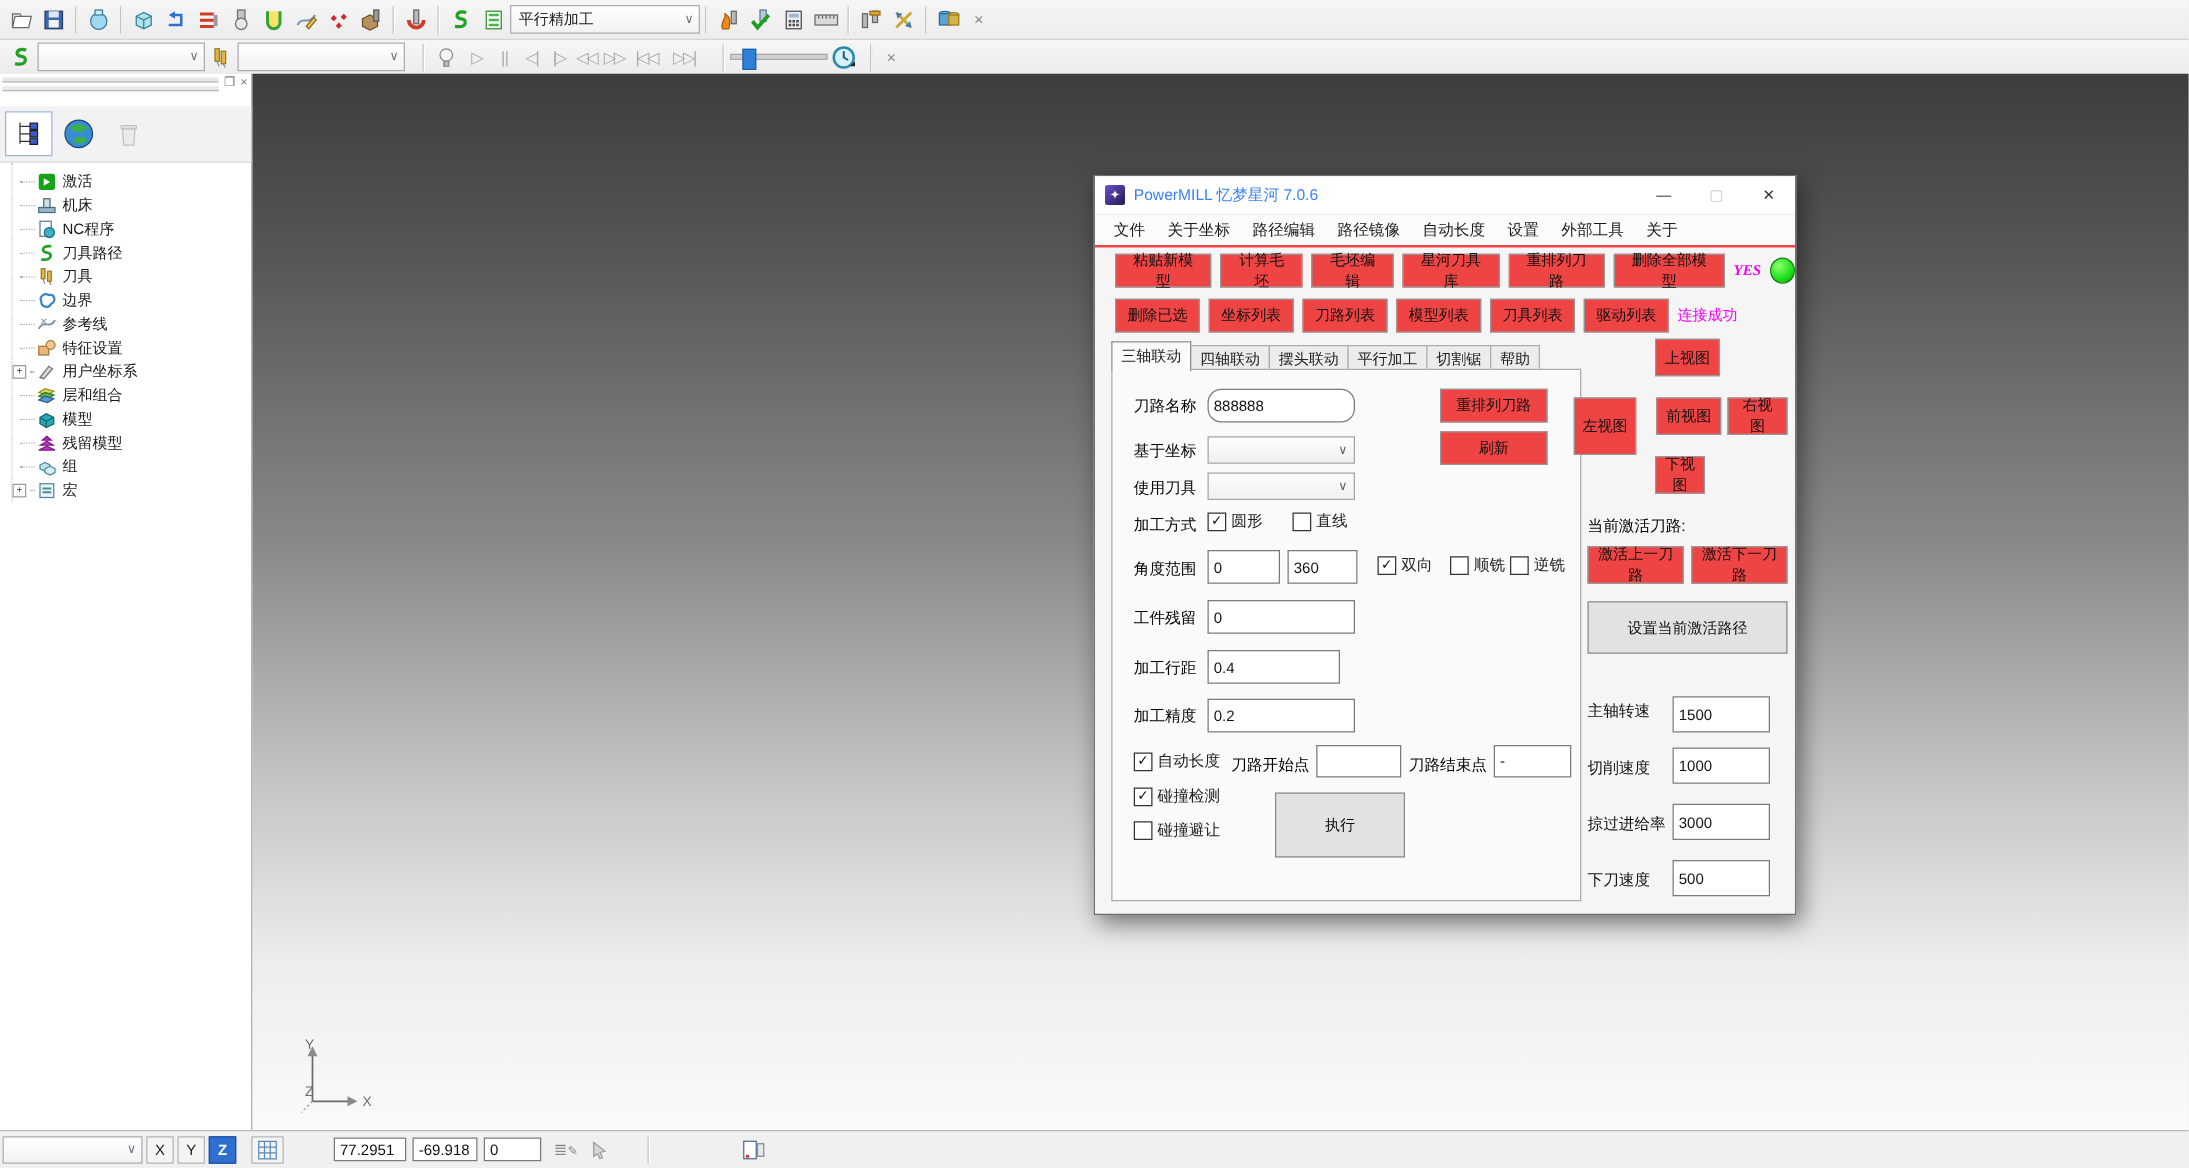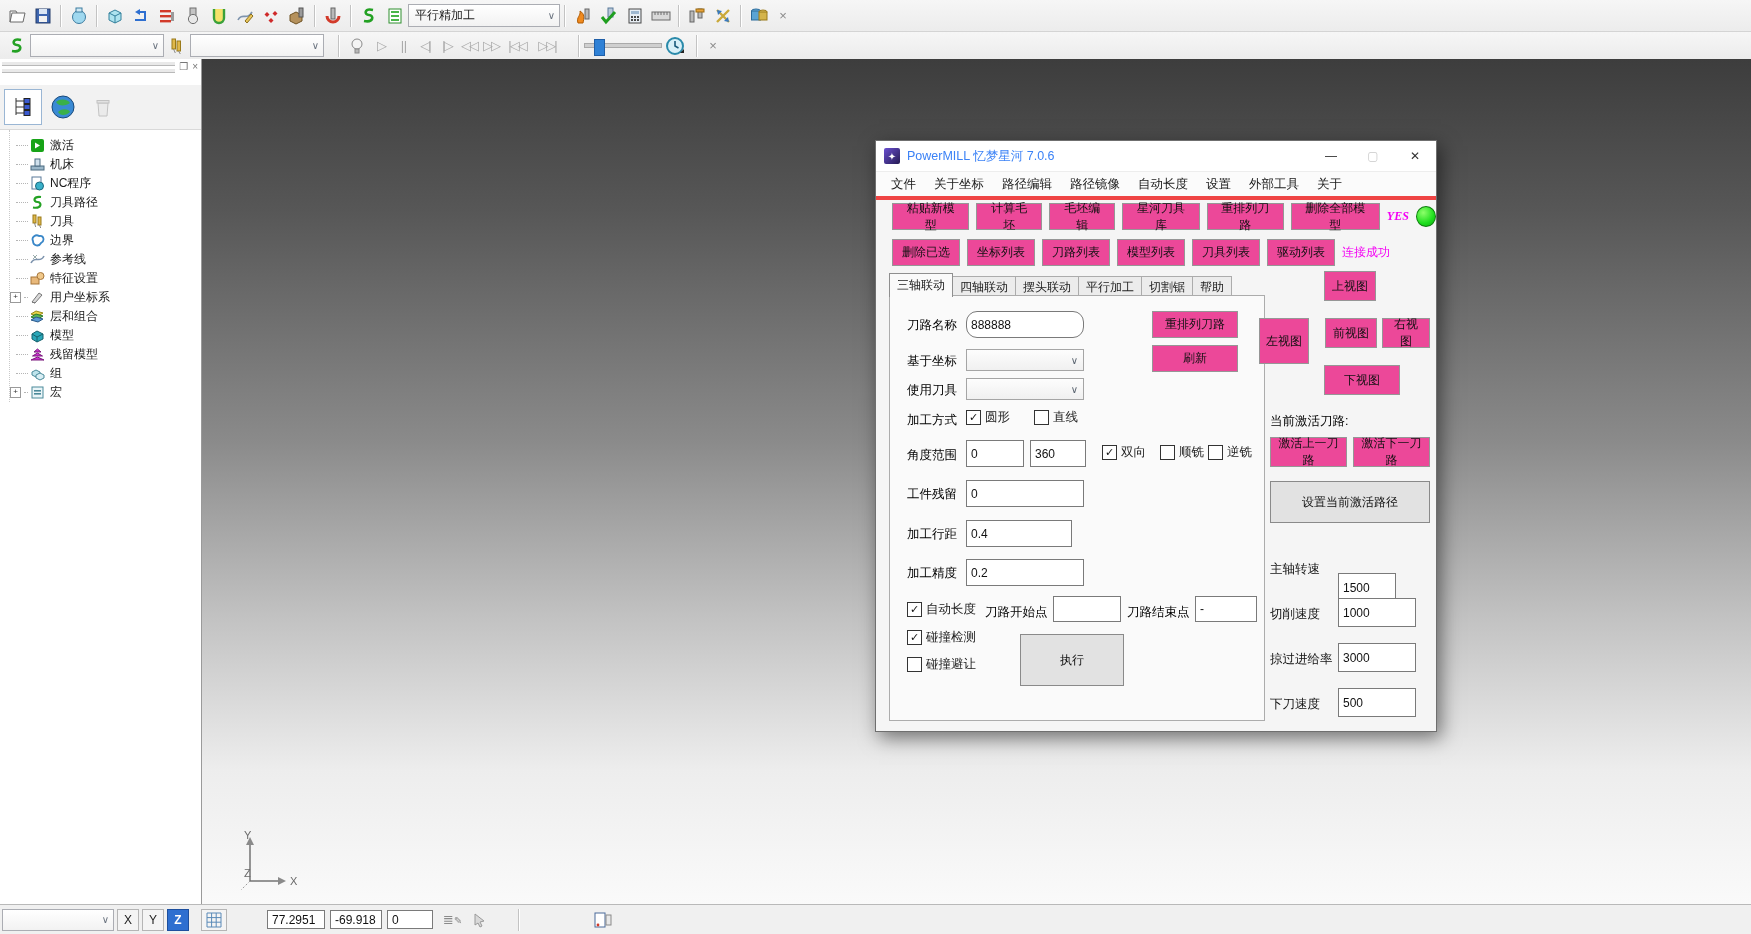--- a/index.html
+++ b/index.html
@@ -34,23 +34,23 @@
   
   #viewport{position:absolute;top:59px;left:202px;right:0;bottom:29px;background:linear-gradient(180deg,#3d3d3d 0%,#575757 18%,#8a8a8a 45%,#c2c2c2 66%,#ededed 84%,#fafafa 100%);}
   
   #dialog{position:absolute;left:875px;top:140px;width:560px;height:590px;background:#f5f5f5;border:1px solid #6f6f6f;box-shadow:4px 6px 18px rgba(0,0,0,.5);}
   .titlebar{height:30px;background:#ffffff;display:flex;align-items:center;padding-left:8px;border-bottom:1px solid #ededed;}
   .titleicon{width:16px;height:16px;background:linear-gradient(135deg,#6a4fd0,#241a52);border-radius:2px;margin-right:7px;color:#fff;font-size:10px;display:flex;align-items:center;justify-content:center;}
   .titletext{color:#3b82f6;font-size:12.5px;}
   .wincontrols{margin-left:auto;display:flex;height:30px;}
   .winbtn{width:42px;display:flex;align-items:center;justify-content:center;color:#333;font-size:12px;}
   .winbtn.dim{color:#c9c9c9;}
-  .menubar{height:24px;display:flex;align-items:center;background:#fbfbfb;border-bottom:4px solid #ef4444;padding-left:6px;}
+  .menubar{height:24px;display:flex;align-items:center;background:#fbfbfb;border-bottom:2px solid #ef4444;padding-left:6px;}
   .menuitem{padding:0 9px;color:#1a1a1a;font-size:12.5px;height:100%;display:flex;align-items:center;}
-  .btn{background:#ec4899;border:1px solid #969696;color:#111;font-size:12px;display:inline-flex;align-items:center;justify-content:center;}
+  .btn{background:#ef4444;border:1px solid #969696;color:#111;font-size:12px;display:inline-flex;align-items:center;justify-content:center;}
   .brow{position:absolute;left:16px;display:flex;gap:7px;align-items:center;}
   .brow .btn{height:27px;padding:0 9px;}
   .magenta{color:#f400f4;font-weight:bold;}
   .led{width:19px;height:19px;border-radius:50%;background:radial-gradient(circle at 35% 30%,#8dff6a,#1ddd1d 60%,#0faa0f);border:1px solid #0a7d0a;}
   .tabsrow{position:absolute;left:13px;top:132px;display:flex;align-items:flex-end;}
   .tab{height:20px;padding:0 7px;border:1px solid #acacac;border-bottom:none;background:#ececec;display:flex;align-items:center;font-size:12px;color:#222;margin-right:-1px;}
   .tab.active{background:#fafafa;height:23px;border-color:#8f8f8f;position:relative;z-index:2;}
   .tabpanel{position:absolute;left:13px;top:154px;width:374px;height:424px;background:#fafafa;border:1px solid #acacac;}
   .flabel{position:absolute;font-size:12.5px;color:#000000;}
   .tbox{position:absolute;background:#fff;border:1px solid #7a7a7a;font-size:12px;color:#111;padding:0 4px;font-family:"Liberation Sans","DejaVu Sans",sans-serif;box-sizing:border-box;}
@@ -562,29 +562,29 @@
       </div>
 
     <button class="btn" style="position:absolute;left:130px;top:338px;width:104px;height:52px;background:#e2e2e2;border-color:#8a8a8a">执行</button>
   </div>
 
   <div class="rightcol">
     <button class="btn" style="left:448px;top:130px;width:52px;height:30px">上视图</button>
     <button class="btn" style="left:383px;top:177px;width:50px;height:46px">左视图</button>
     <button class="btn" style="left:449px;top:177px;width:52px;height:30px">前视图</button>
     <button class="btn" style="left:506px;top:177px;width:48px;height:30px">右视图</button>
-    <button class="btn" style="left:448px;top:224px;width:76px;height:30px">下视图</button>
+    <button class="btn" style="left:448px;top:224px;width:40px;height:30px">下视图</button>
 
     <span class="flabel" style="left:394px;top:272px">当前激活刀路:</span>
     <button class="btn" style="left:394px;top:296px;width:77px;height:30px;padding:0 2px">激活上一刀路</button>
     <button class="btn" style="left:477px;top:296px;width:77px;height:30px;padding:0 2px">激活下一刀路</button>
     <button class="btn" style="left:394px;top:340px;width:160px;height:42px;background:#e2e2e2;border-color:#8a8a8a">设置当前激活路径</button>
 
     <span class="speedlabel" style="left:394px;top:420px">主轴转速</span>
-    <input class="tbox" style="left: 462px; top: 432px; width: 58px; height: 29px;" value="1500">
+    <input class="tbox" style="left: 462px; top: 416px; width: 78px; height: 29px;" value="1500">
     <span class="speedlabel" style="left:394px;top:465px">切削速度</span>
     <input class="tbox" style="left: 462px; top: 457px; width: 78px; height: 29px;" value="1000">
     <span class="speedlabel" style="left:394px;top:510px">掠过进给率</span>
     <input class="tbox" style="left: 462px; top: 502px; width: 78px; height: 29px;" value="3000">
     <span class="speedlabel" style="left:394px;top:555px">下刀速度</span>
     <input class="tbox" style="left: 462px; top: 547px; width: 78px; height: 29px;" value="500">
   </div>
 </div>
 
 <div id="statusbar">

